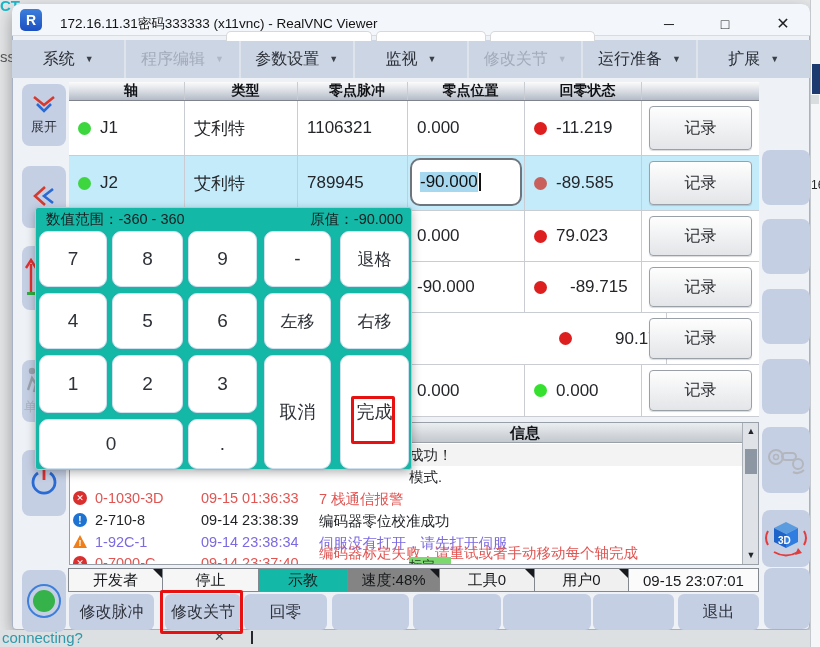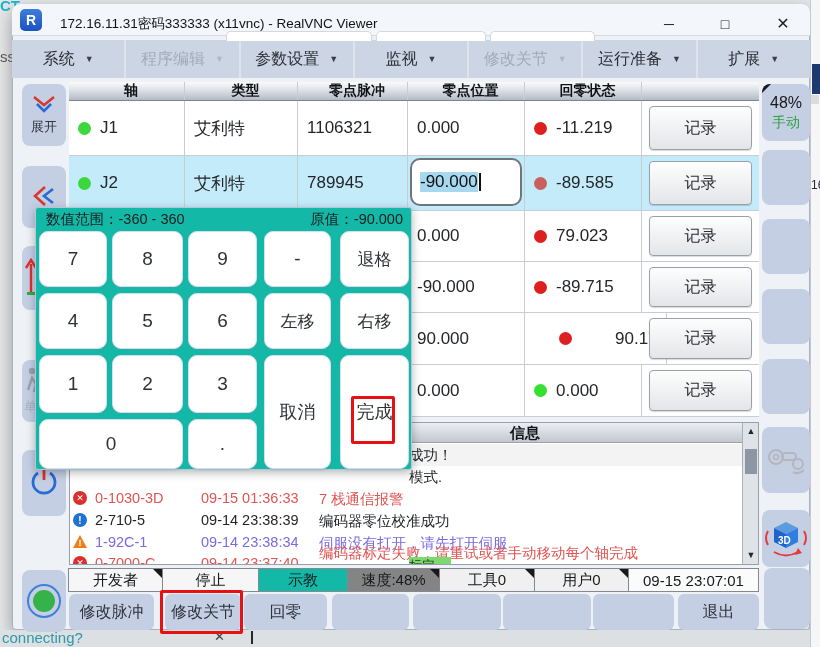--- a/index.html
+++ b/index.html
@@ -246,33 +246,32 @@
       </div>
     <div class="cell" style="left:573px;width:117px;border-right:none;padding:0;">
         <div class="rec-btn">记录</div>
       </div>
   </div>
   <div class="abs trow rowline" style="left:69px;top:262px;width:690px;height:51px;z-index:2;">
     <div class="cell" style="left:0;width:116px;"></div>
     <div class="cell" style="left:116px;width:113px;"></div>
     <div class="cell" style="left:229px;width:110px;"></div>
     <div class="cell" style="left:339px;width:117px;">-90.000</div>
-    <div class="cell" style="left:456px;width:117px;">
+    <div class="cell" style="left:456px;width:117px;gap:14px;">
         <span class="dot dot-red"></span>
         <span>-89.715</span>
       </div>
     <div class="cell" style="left:573px;width:117px;border-right:none;padding:0;">
         <div class="rec-btn">记录</div>
       </div>
   </div>
   <div class="abs trow rowline" style="left:69px;top:313px;width:690px;height:52px;z-index:2;">
     <div class="cell" style="left:0;width:116px;"></div>
     <div class="cell" style="left:116px;width:113px;"></div>
     <div class="cell" style="left:229px;width:110px;"></div>
-    <div class="cell" style="left:339px;width:117px;">90.000</div>
     <div class="cell" style="left:481px;width:117px;gap:34px;">
         <span class="dot dot-red"></span>
         <span>90.174</span>
       </div>
     <div class="cell" style="left:573px;width:117px;border-right:none;padding:0;">
         <div class="rec-btn">记录</div>
       </div>
   </div>
   <div class="abs trow rowline" style="left:69px;top:365px;width:690px;height:52px;z-index:2;">
     <div class="cell" style="left:0;width:116px;"></div>
@@ -281,25 +280,20 @@
     <div class="cell" style="left:339px;width:117px;">0.000</div>
     <div class="cell" style="left:456px;width:117px;">
         <span class="dot dot-bgreen"></span>
         <span>0.000</span>
       </div>
     <div class="cell" style="left:573px;width:117px;border-right:none;padding:0;">
         <div class="rec-btn">记录</div>
       </div>
   </div>
 
-  <div class="abs blue-btn" style="left:762px;top:84px;width:48px;height:57px;z-index:2;">
-    <div class="corner-tl"></div>
-    <span style="font-size:16px;color:#17191c;">48%</span>
-    <span style="font-size:14px;color:#2f9e3f;">手动</span>
-  </div>
   <div class="abs blue-btn" style="left:762px;top:150px;width:48px;height:55px;z-index:2;"></div>
   <div class="abs blue-btn" style="left:762px;top:219px;width:48px;height:55px;z-index:2;"></div>
   <div class="abs blue-btn" style="left:762px;top:289px;width:48px;height:55px;z-index:2;"></div>
   <div class="abs blue-btn" style="left:762px;top:359px;width:48px;height:55px;z-index:2;"></div>
   <div class="abs blue-btn" style="left:762px;top:427px;width:48px;height:66px;z-index:2;">
     <svg width="42" height="36">
       <circle cx="11" cy="15" r="7" fill="none" stroke="#b3b7bd" stroke-width="2"></circle>
       <circle cx="11" cy="15" r="2.5" fill="none" stroke="#b3b7bd" stroke-width="1.5"></circle>
       <rect x="17" y="11" width="14" height="7" rx="3.5" fill="none" stroke="#b3b7bd" stroke-width="2"></rect>
       <circle cx="33" cy="22" r="5" fill="none" stroke="#b3b7bd" stroke-width="2"></circle>
@@ -330,21 +324,21 @@
       <span class="lr-black" style="position:absolute;left:339px;top:2px;">模式.</span>
     </div>
     <div class="log-row" style="top:65px;">
       <span class="log-ic ic-err" style="left:3px;">✕</span>
       <span class="lr-red" style="position:absolute;left:25px;top:2px;">0-1030-3D</span>
       <span class="lr-red" style="position:absolute;left:131px;top:2px;">09-15 01:36:33</span>
       <span class="lr-red" style="position:absolute;left:249px;top:2px;">7 栈通信报警</span>
     </div>
     <div class="log-row" style="top:87px;">
       <span class="log-ic ic-inf" style="left:3px;">!</span>
-      <span class="lr-black" style="position:absolute;left:25px;top:2px;">2-710-5</span>
+      <span class="lr-black" style="position:absolute;left:25px;top:2px;">2-710-8</span>
       <span class="lr-black" style="position:absolute;left:131px;top:2px;">09-14 23:38:39</span>
       <span class="lr-black" style="position:absolute;left:249px;top:2px;">编码器零位校准成功</span>
     </div>
     <div class="log-row" style="top:109px;">
       <span class="log-ic ic-warn" style="left:3px;height:13px;">!</span>
       <span class="lr-purple" style="position:absolute;left:25px;top:2px;">1-92C-1</span>
       <span class="lr-purple" style="position:absolute;left:131px;top:2px;">09-14 23:38:34</span>
       <span class="lr-purple" style="position:absolute;left:249px;top:2px;">伺服没有打开，请先打开伺服</span>
     </div>
     <div class="log-row" style="top:126px;height:24px;">

